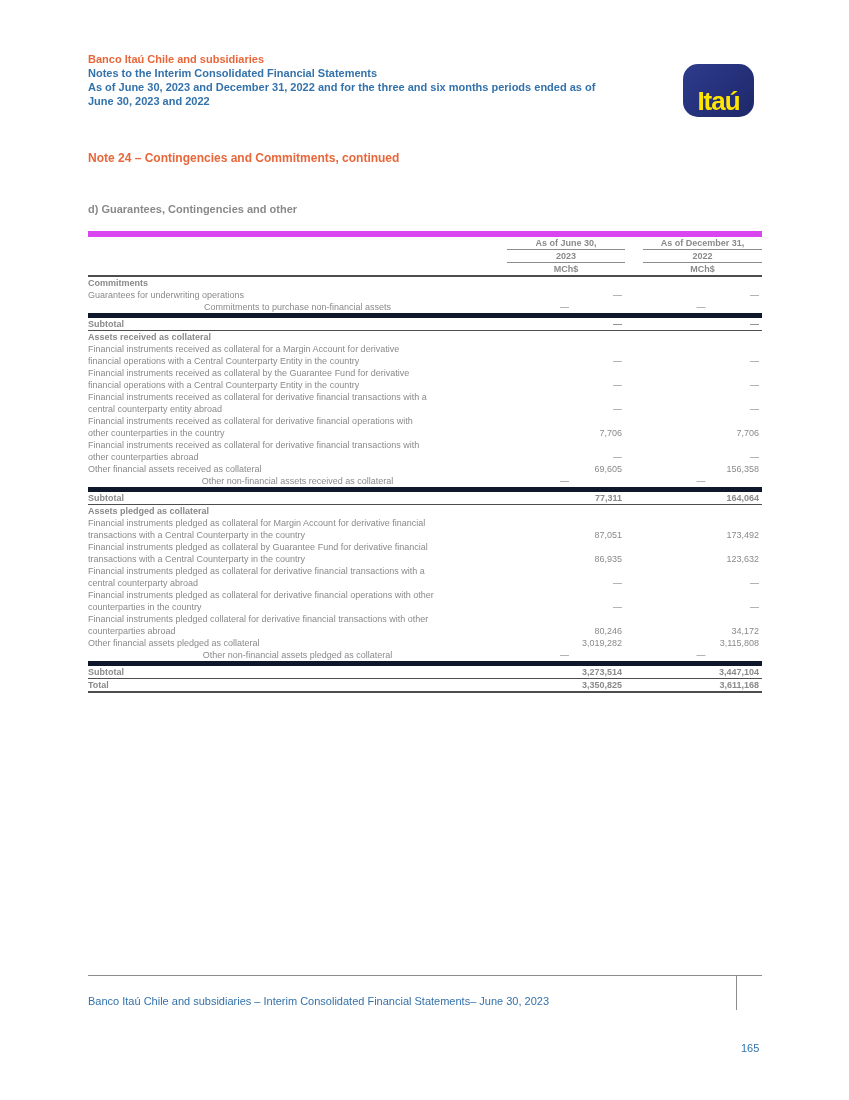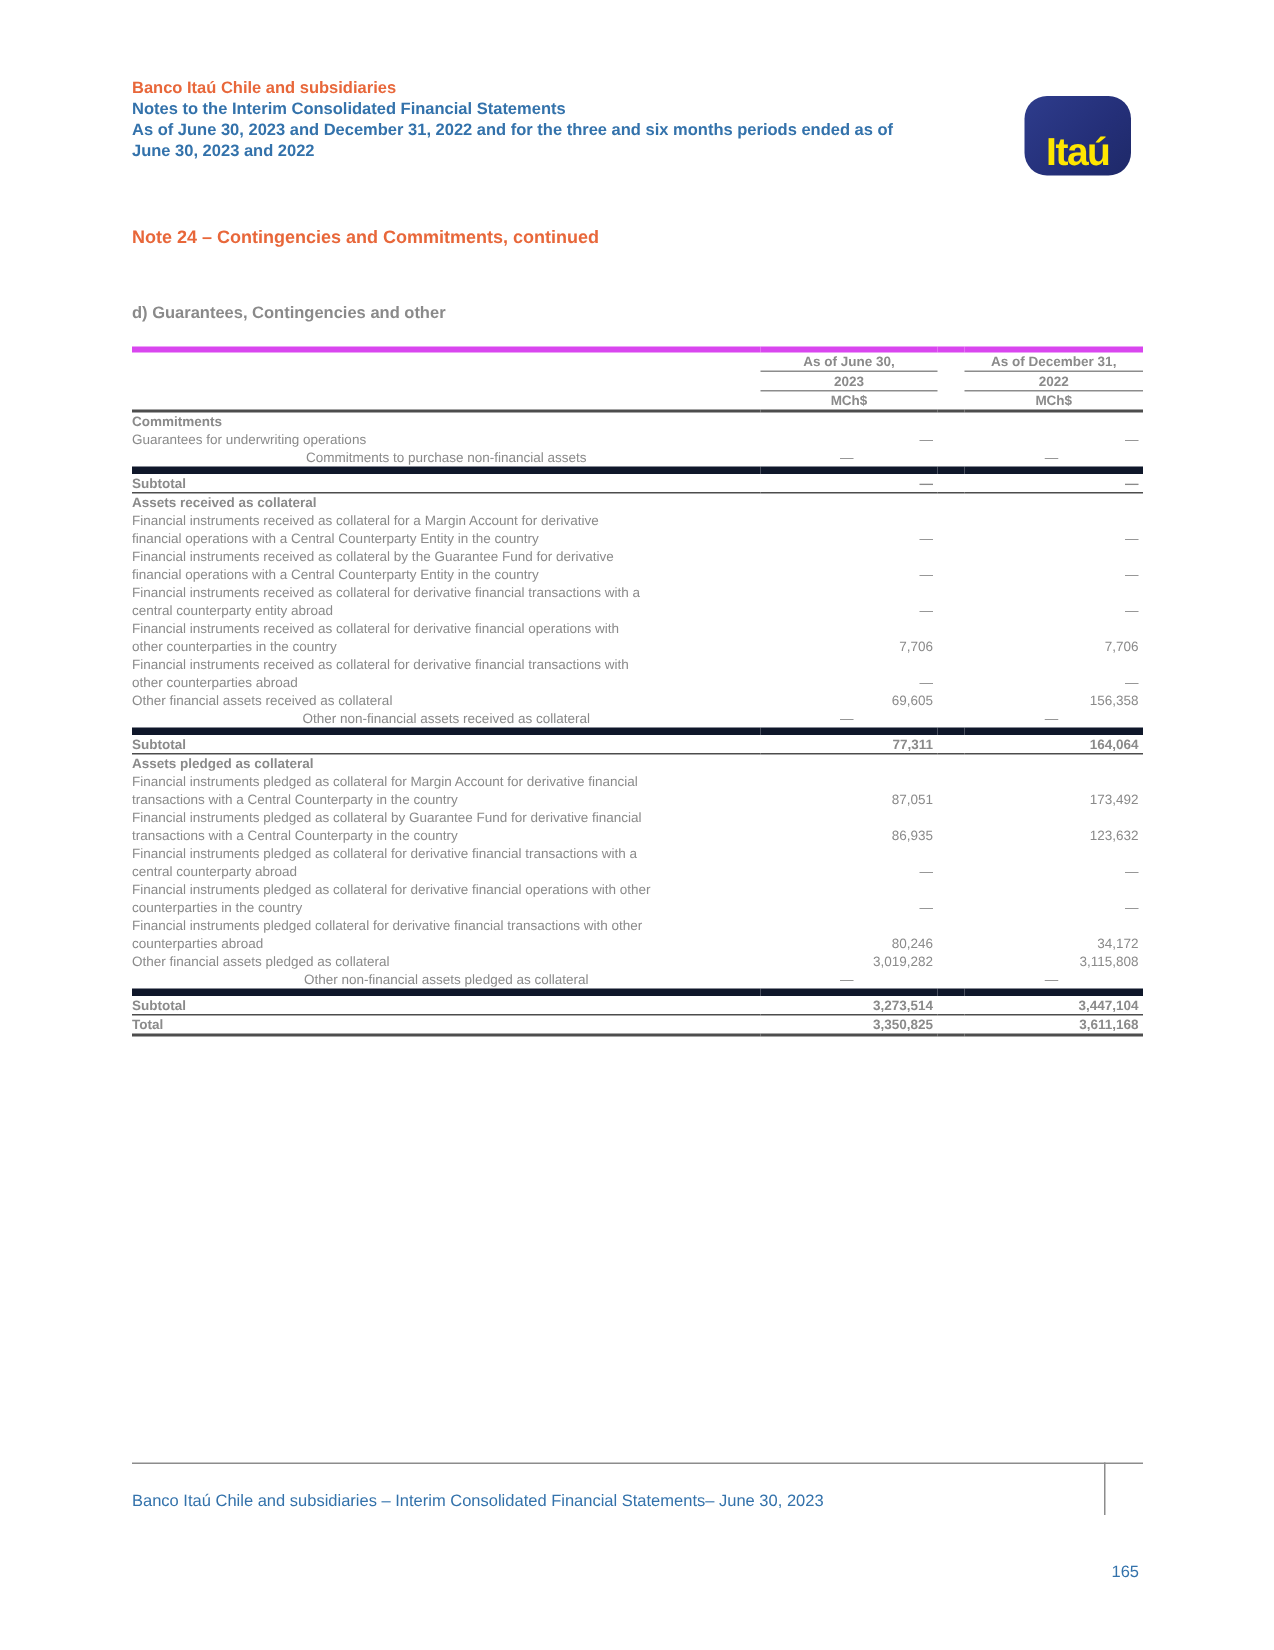--- a/index.html
+++ b/index.html
@@ -22,21 +22,21 @@
   .note-title { position:absolute; left:88px; top:151px; font-size:12px; font-weight:bold; color:#E8673A; }
   .note-subtitle { position:absolute; left:88px; top:182px; font-size:11px; font-weight:bold; color:#8A8A8A;margin-top:21px; }
 
   
   table.fin { position:absolute; left:88px; top:231px; width:674px; border-collapse:collapse; table-layout:fixed;
               font-size:9px; line-height:12px; color:#8A8A8A; }
   table.fin td { padding:0; vertical-align:bottom; }
   col.c-label { width:419px; } col.c-v1 { width:118px; } col.c-gap { width:18px; } col.c-v2 { width:119px; }
 
   thead td { text-align:center; font-weight:bold; height:12px; }
-  thead tr.h1 td { border-top:4px solid #d946ef; }
+  thead tr.h1 td { border-top:6px solid #d946ef; }
   thead td.underl { border-bottom:1px solid #8C8C8C; }
   thead tr.h3 td { border-bottom:2px solid #4D4D4D; }
 
   tbody td.label { white-space:pre-line;margin-left:20px; }
   tbody td.val { text-align:right; padding-right:3px; }
   tr.row-section td, tr.row-subtotal td, tr.row-total td { font-weight:bold; }
   tr.line-below td { border-bottom:5px solid #0f172a;text-align:center; }
   tr.row-subtotal td { border-bottom:1px solid #4D4D4D; }
   tr.row-total td { border-bottom:2px solid #4D4D4D; }
 

